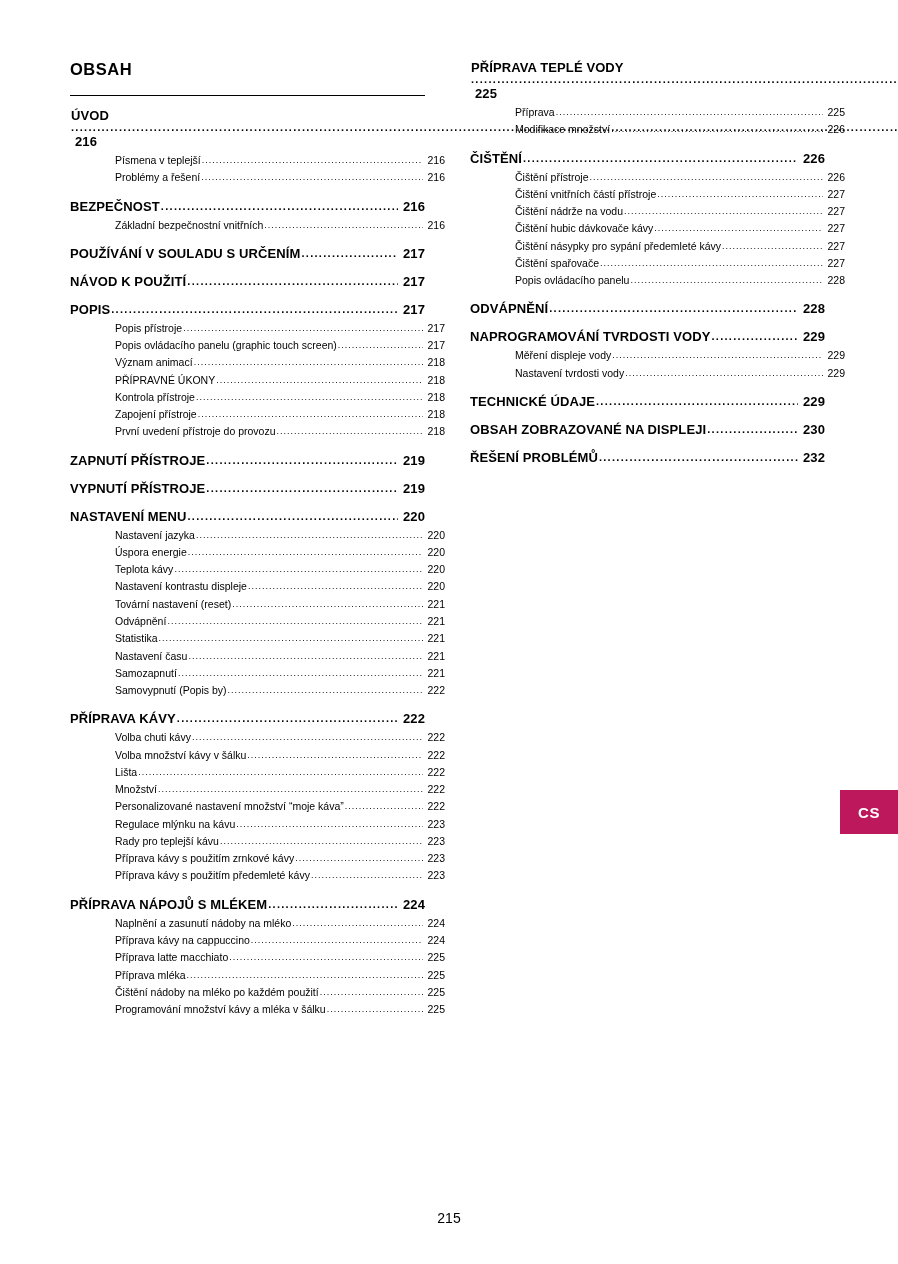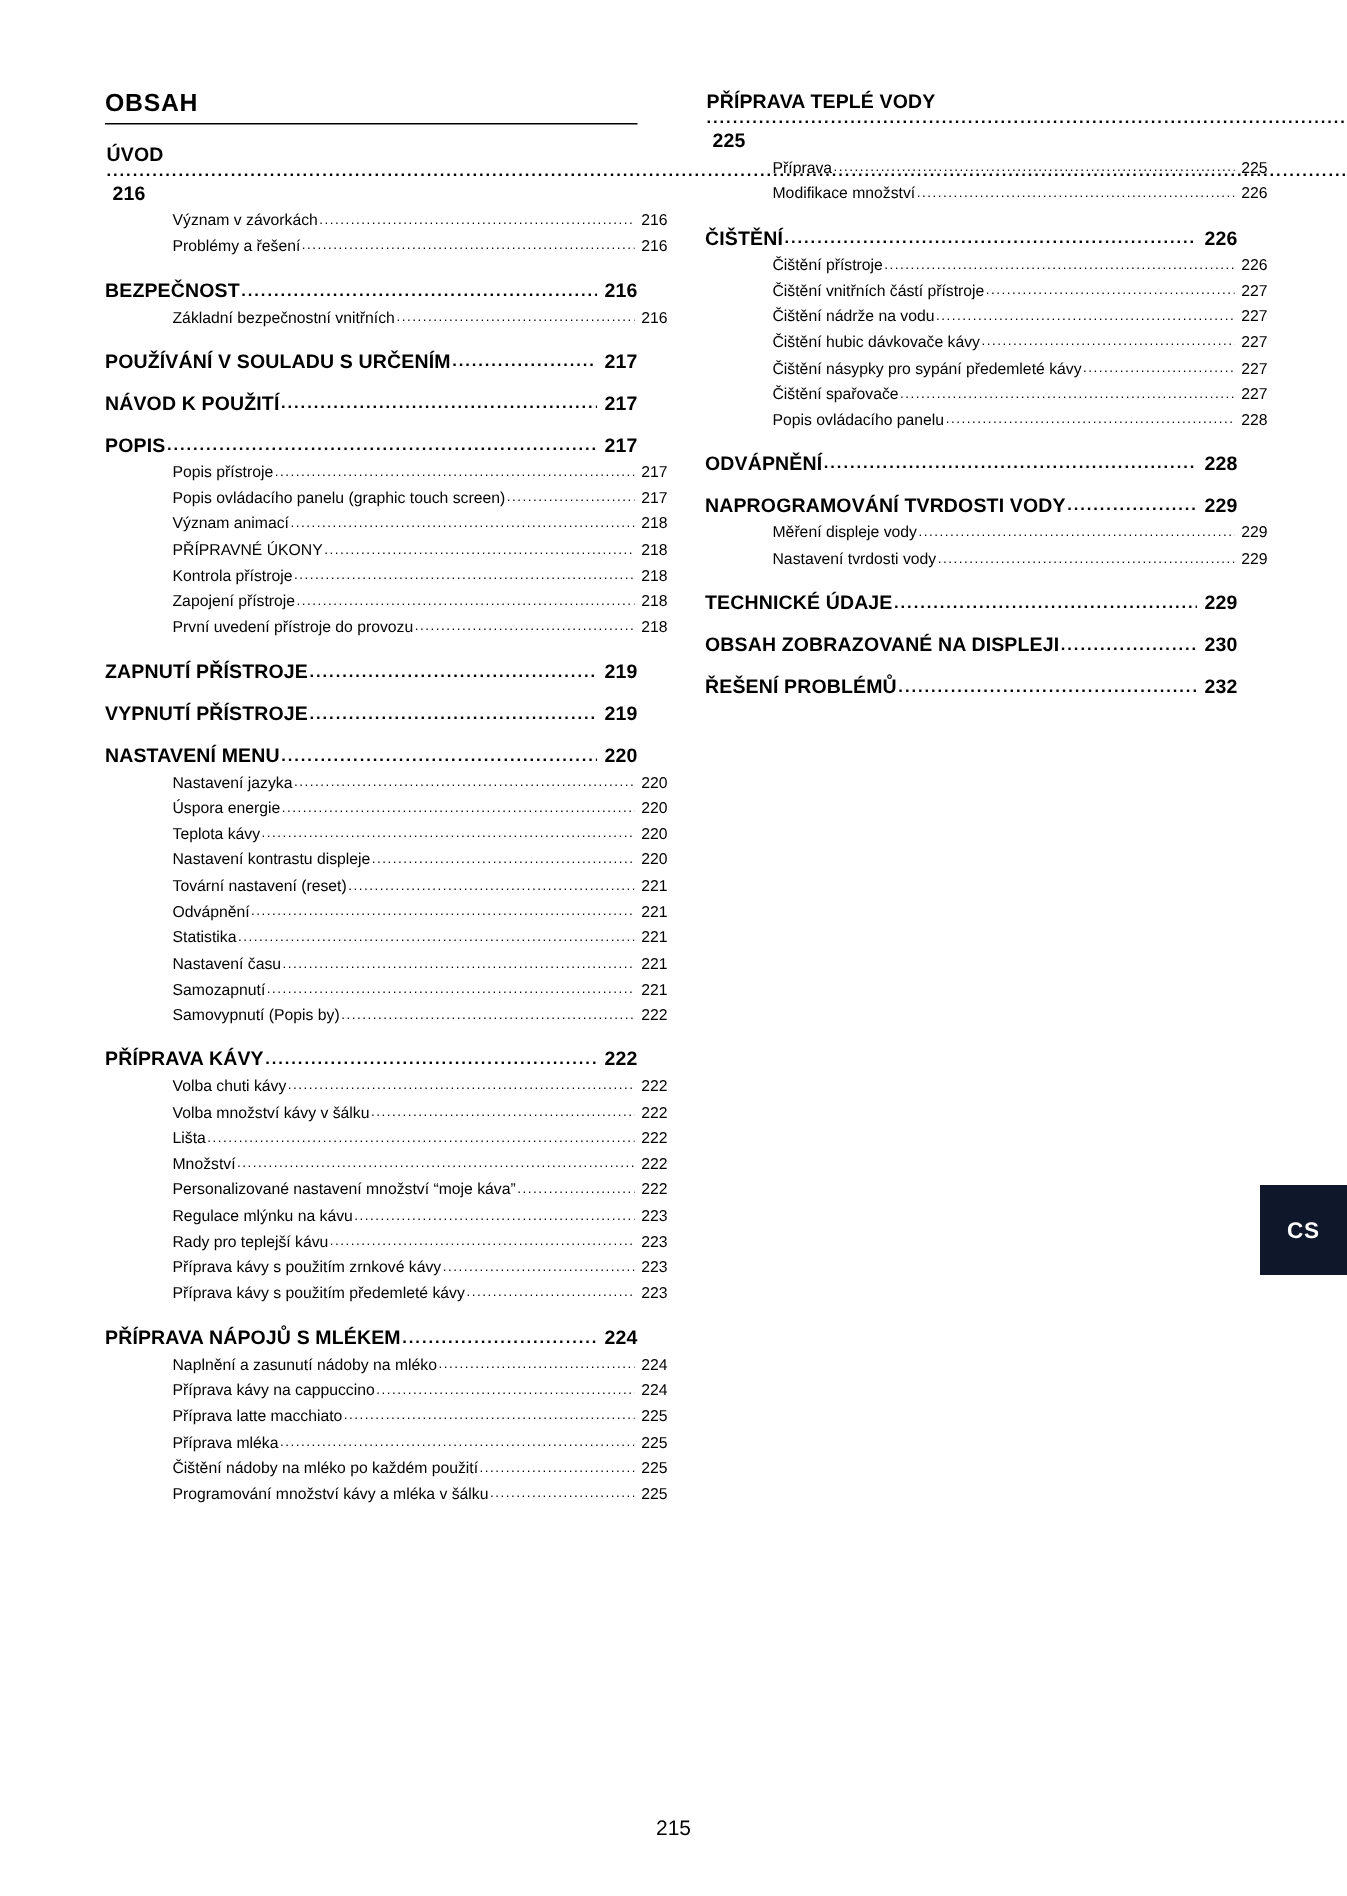--- a/index.html
+++ b/index.html
@@ -24,21 +24,21 @@
     top: 60px;
     width: 355px;
   }
   .col-left { left: 70px; }
   .col-right { left: 470px; }
 
   .toc-title {
     font-size: 16.5px;
     font-weight: bold;
     letter-spacing: 0.5px;
-    padding-bottom: 3px;
+    padding-bottom: 16px;
     border-bottom: 1.6px solid #000;
     margin-bottom: 12px;
     width: 100%;
     box-sizing: border-box;
   }
 
   .entry {
     display: flex;
     align-items: baseline;
     width: 100%;
@@ -87,22 +87,22 @@
   .lvl2 .page-no { font-size: 10.5px; min-width: 21px; }
   .lvl2 .dots { font-size: 9px; letter-spacing: 1px; position: relative; top: -1px; }
 
   .first-group { margin-top: 0; flex-direction: column; }
 
   .lang-tab {
     position: absolute;
     right: 0;
     top: 790px;
     width: 58px;
-    height: 60px;
-    background: #0f172a;
+    height: 44px;
+    background: #be185d;
     color: #ffffff;
     font-weight: bold;
     font-size: 15px;
     display: flex;
     align-items: center;
     justify-content: center;
     letter-spacing: 0.5px;
   }
 
   .page-number {
@@ -122,21 +122,21 @@
 
   <div class="col col-left">
     <div class="toc-title">OBSAH</div>
     <div id="left-entries">
         <div class="entry lvl1 first-group">
           <span class="label">ÚVOD</span>
           <span class="dots">........................................................................................................................................................................................................</span>
           <span class="page-no">216</span>
         </div>
         <div class="entry lvl2">
-          <span class="label">Význam v závorkách</span>
+          <span class="label">Písmena v teplejší</span>
           <span class="dots">........................................................................................................................................................................................................</span>
           <span class="page-no">216</span>
         </div>
         <div class="entry lvl2">
           <span class="label">Problémy a řešení</span>
           <span class="dots">........................................................................................................................................................................................................</span>
           <span class="page-no">216</span>
         </div>
         <div class="entry lvl1">
           <span class="label">BEZPEČNOST</span>

